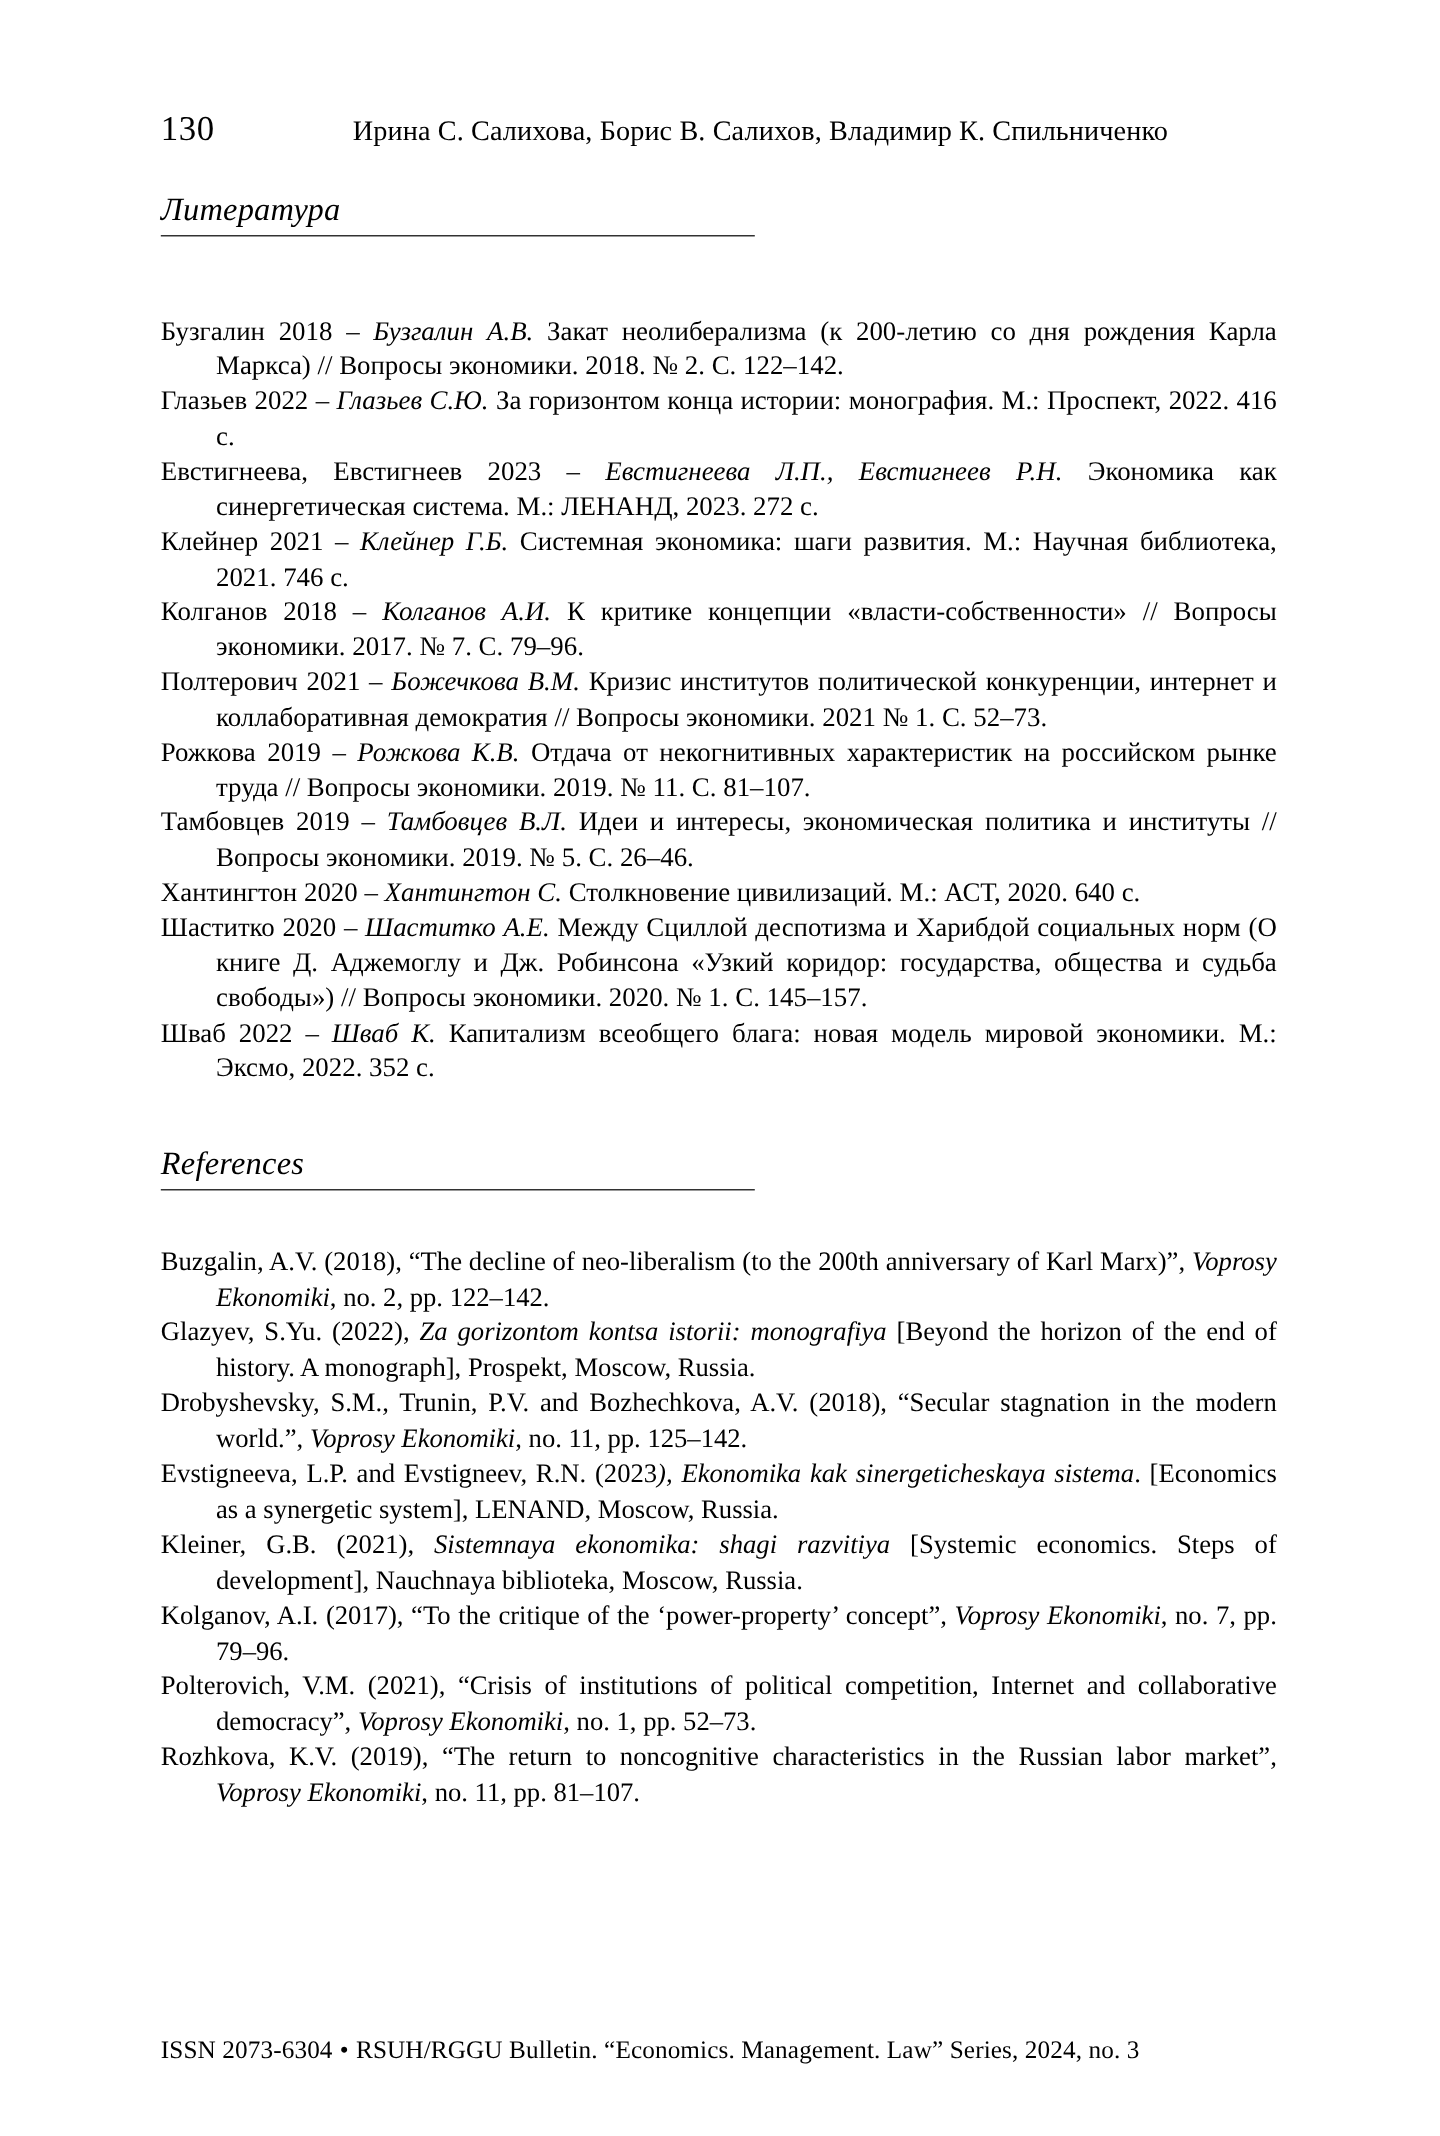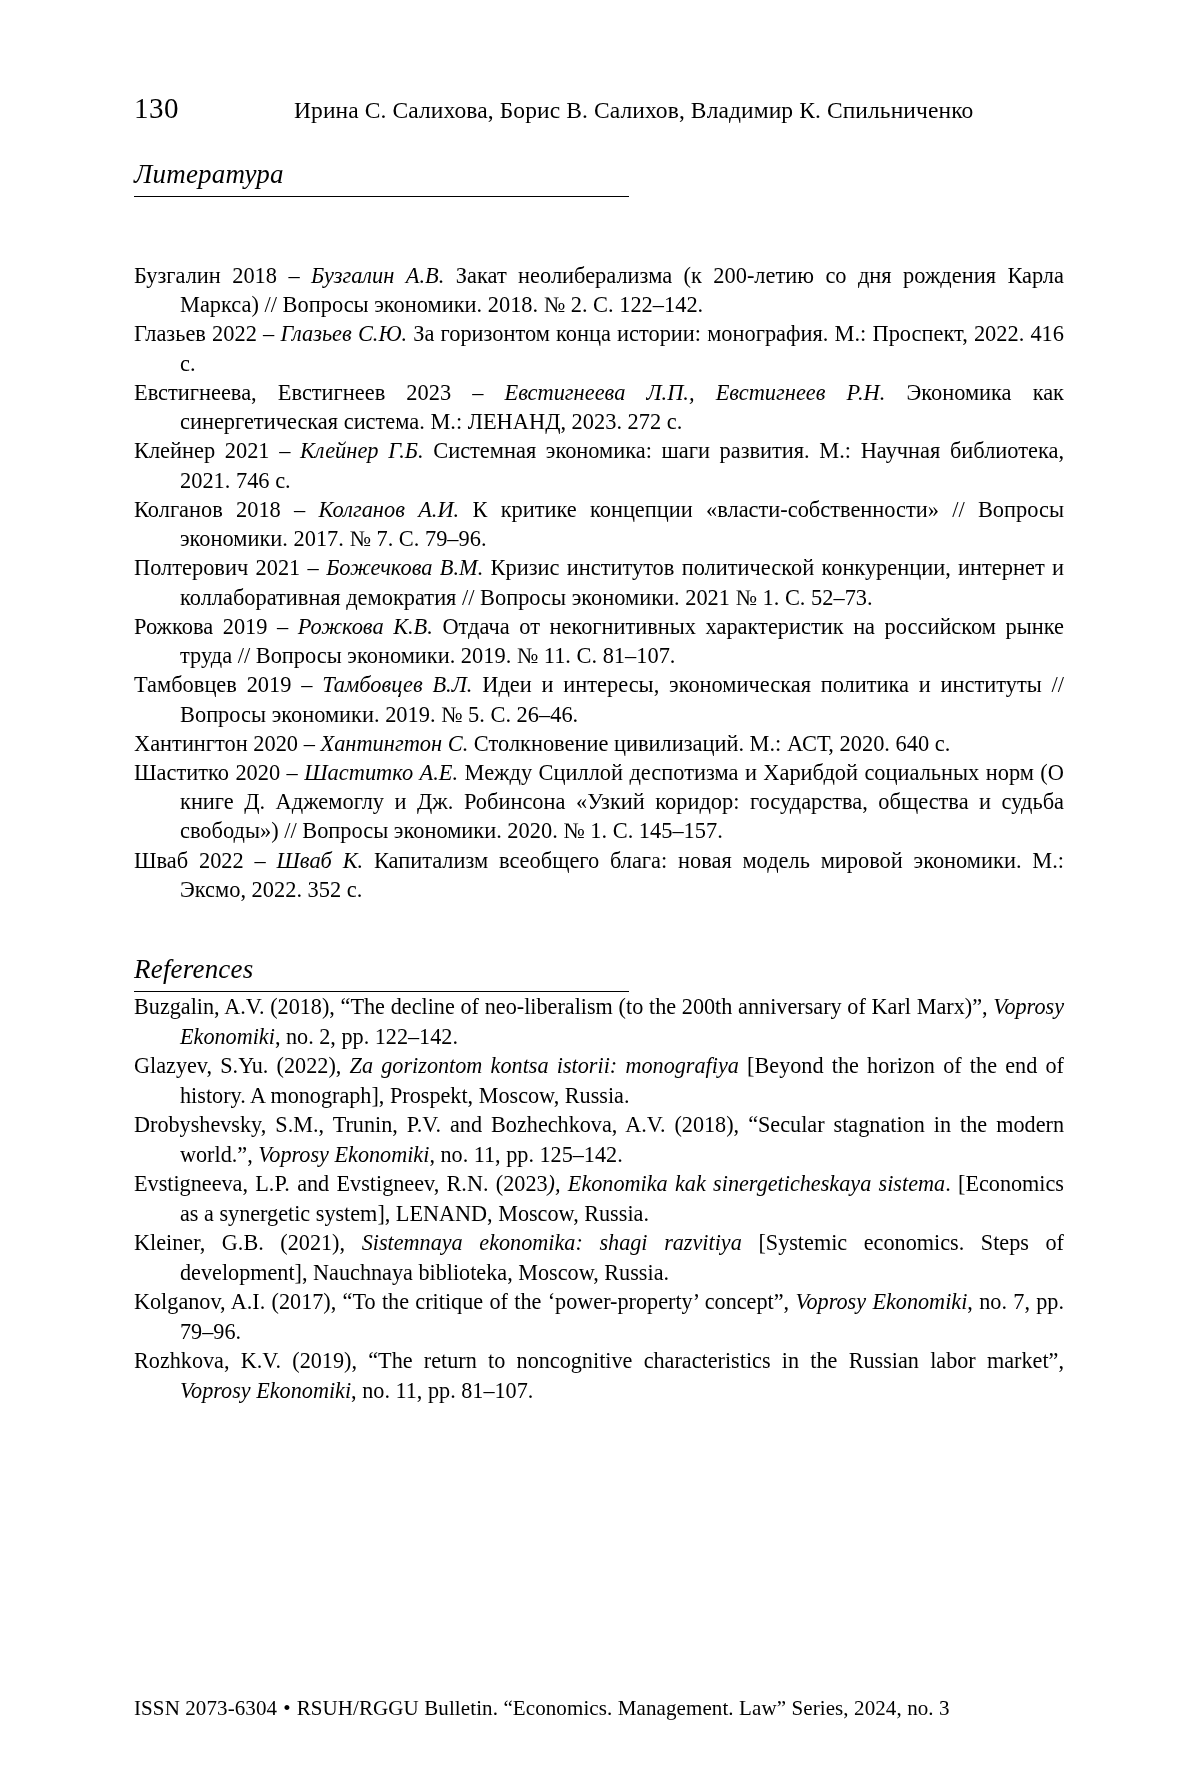--- a/index.html
+++ b/index.html
@@ -73,20 +73,21 @@
     text-align: justify;
     text-justify: inter-word;
     padding-left: 46px;
     text-indent: -46px;
     margin: 0;
   }
   .ru-list {
     margin-top: 64px;
   }
   .en-list {
+    margin-top: 44px;
   }
   .en-list .ref-item {
     font-size: 22.2px;
     line-height: 1.33;
   }
   .ref-item i, .ref-item em {
     font-style: italic;
   }
   
   .references-block {
@@ -139,20 +140,21 @@
     <div class="references-block">
       <div class="section-heading">References</div>
       <hr class="heading-rule rule-en">
       <ul class="ref-list en-list" id="en-list">
           <li class="ref-item"><span>Buzgalin, A.V. (2018), “The decline of neo-liberalism (to the 200th anniversary of Karl Marx)”, </span><i>Voprosy Ekonomiki</i><span>, no. 2, pp. 122–142.</span></li>
           <li class="ref-item"><span>Glazyev, S.Yu. (2022), </span><i>Za gorizontom kontsa istorii: monografiya</i><span> [Beyond the horizon of the end of history. A monograph], Prospekt, Moscow, Russia.</span></li>
           <li class="ref-item"><span>Drobyshevsky, S.M., Trunin, P.V. and Bozhechkova, A.V. (2018), “Secular stagnation in the modern world.”, </span><i>Voprosy Ekonomiki</i><span>, no. 11, pp. 125–142.</span></li>
           <li class="ref-item"><span>Evstigneeva, L.P. and Evstigneev, R.N. (2023</span><i>), Ekonomika kak sinergeticheskaya sistema</i><span>. [Economics as a synergetic system], LENAND, Moscow, Russia.</span></li>
           <li class="ref-item"><span>Kleiner, G.B. (2021), </span><i>Sistemnaya ekonomika: shagi razvitiya</i><span> [Systemic economics. Steps of development], Nauchnaya biblioteka, Moscow, Russia.</span></li>
           <li class="ref-item"><span>Kolganov, A.I. (2017), “To the critique of the ‘power-property’ concept”, </span><i>Voprosy Ekonomiki</i><span>, no. 7, pp. 79–96.</span></li>
+          <li class="ref-item"><span>Polterovich, V.M. (2021), “Crisis of institutions of political competition, Internet and collaborative democracy”, </span><i>Voprosy Ekonomiki</i><span>, no. 1, pp. 52–73.</span></li>
           <li class="ref-item"><span>Rozhkova, K.V. (2019), “The return to noncognitive characteristics in the Russian labor market”, </span><i>Voprosy Ekonomiki</i><span>, no. 11, pp. 81–107.</span></li>
         </ul>
     </div>
 
   </div>
 
   <div class="footer">
     <span>ISSN 2073-6304</span><span class="sep">•</span><span>RSUH/RGGU Bulletin. “Economics. Management. Law” Series, 2024, no. 3</span>
   </div>
 

